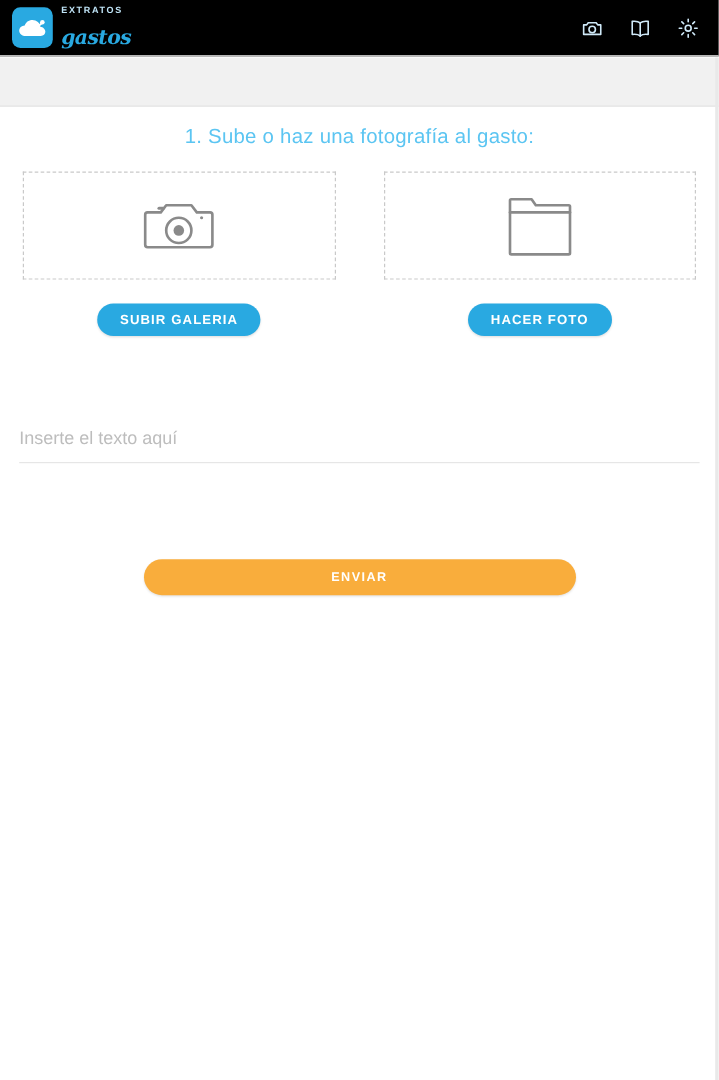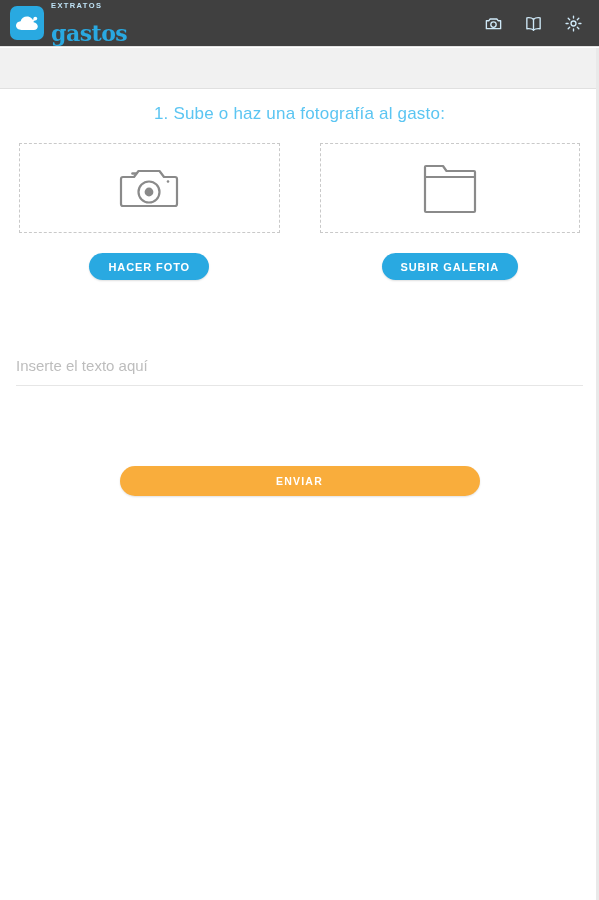--- a/index.html
+++ b/index.html
@@ -18,21 +18,21 @@
     height: 900px;
     background: #ffffff;
   }
 
   
   .header {
     position: absolute;
     top: 0; left: 0;
     width: 599px;
     height: 47px;
-    background: #404040;
+    background: #000000;
     display: flex;
     align-items: center;
     border-bottom: 1px solid #e3e3e3;
   }
 
   .brand {
     display: flex;
     align-items: center;
     margin-left: 10px;
     gap: 7px;
@@ -49,22 +49,23 @@
   .brand-mark svg { position: absolute; top: 7px; left: 5px; }
 
   .brand-text { display: flex; flex-direction: column; line-height: 1; }
   .brand-top {
     font-size: 7.5px;
     letter-spacing: 1.4px;
     color: #bfe3f6;
     font-weight: 700;
   }
   .brand-bottom {
-    font-size: 22px;
+    font-size: 17px;
     color: #29a9e1;
+    font-style: italic;
     font-family: "DejaVu Serif", serif;
     font-weight: 700;
     margin-top: 12px;
     letter-spacing: -0.5px;
   }
 
   .header-actions {
     margin-left: auto;
     margin-right: 16px;
     display: flex;
@@ -263,24 +264,24 @@
             <path d="M4 50 V6 a1 1 0 0 1 1 -1 h17 l3.5 5 H53 a1 1 0 0 1 1 1 v39 a1 1 0 0 1 -1 1 H5 a1 1 0 0 1 -1 -1 Z"></path>
             <path d="M4 16 H54"></path>
           </svg>
         </span>
       </div>
 
     </div>
 
     <div class="btn-row">
       <div class="btn-cell">
+        <button class="pill-btn">SUBIR GALERIA</button>
+      </div>
+      <div class="btn-cell">
         <button class="pill-btn">HACER FOTO</button>
-      </div>
-      <div class="btn-cell">
-        <button class="pill-btn">SUBIR GALERIA</button>
       </div>
     </div>
 
     <div class="concept-block">
       <div class="concept-input-wrap">
         <input class="concept-input" type="text" placeholder="Inserte el texto aquí" style="">
       </div>
     </div>
 
     <div class="submit-wrap">

